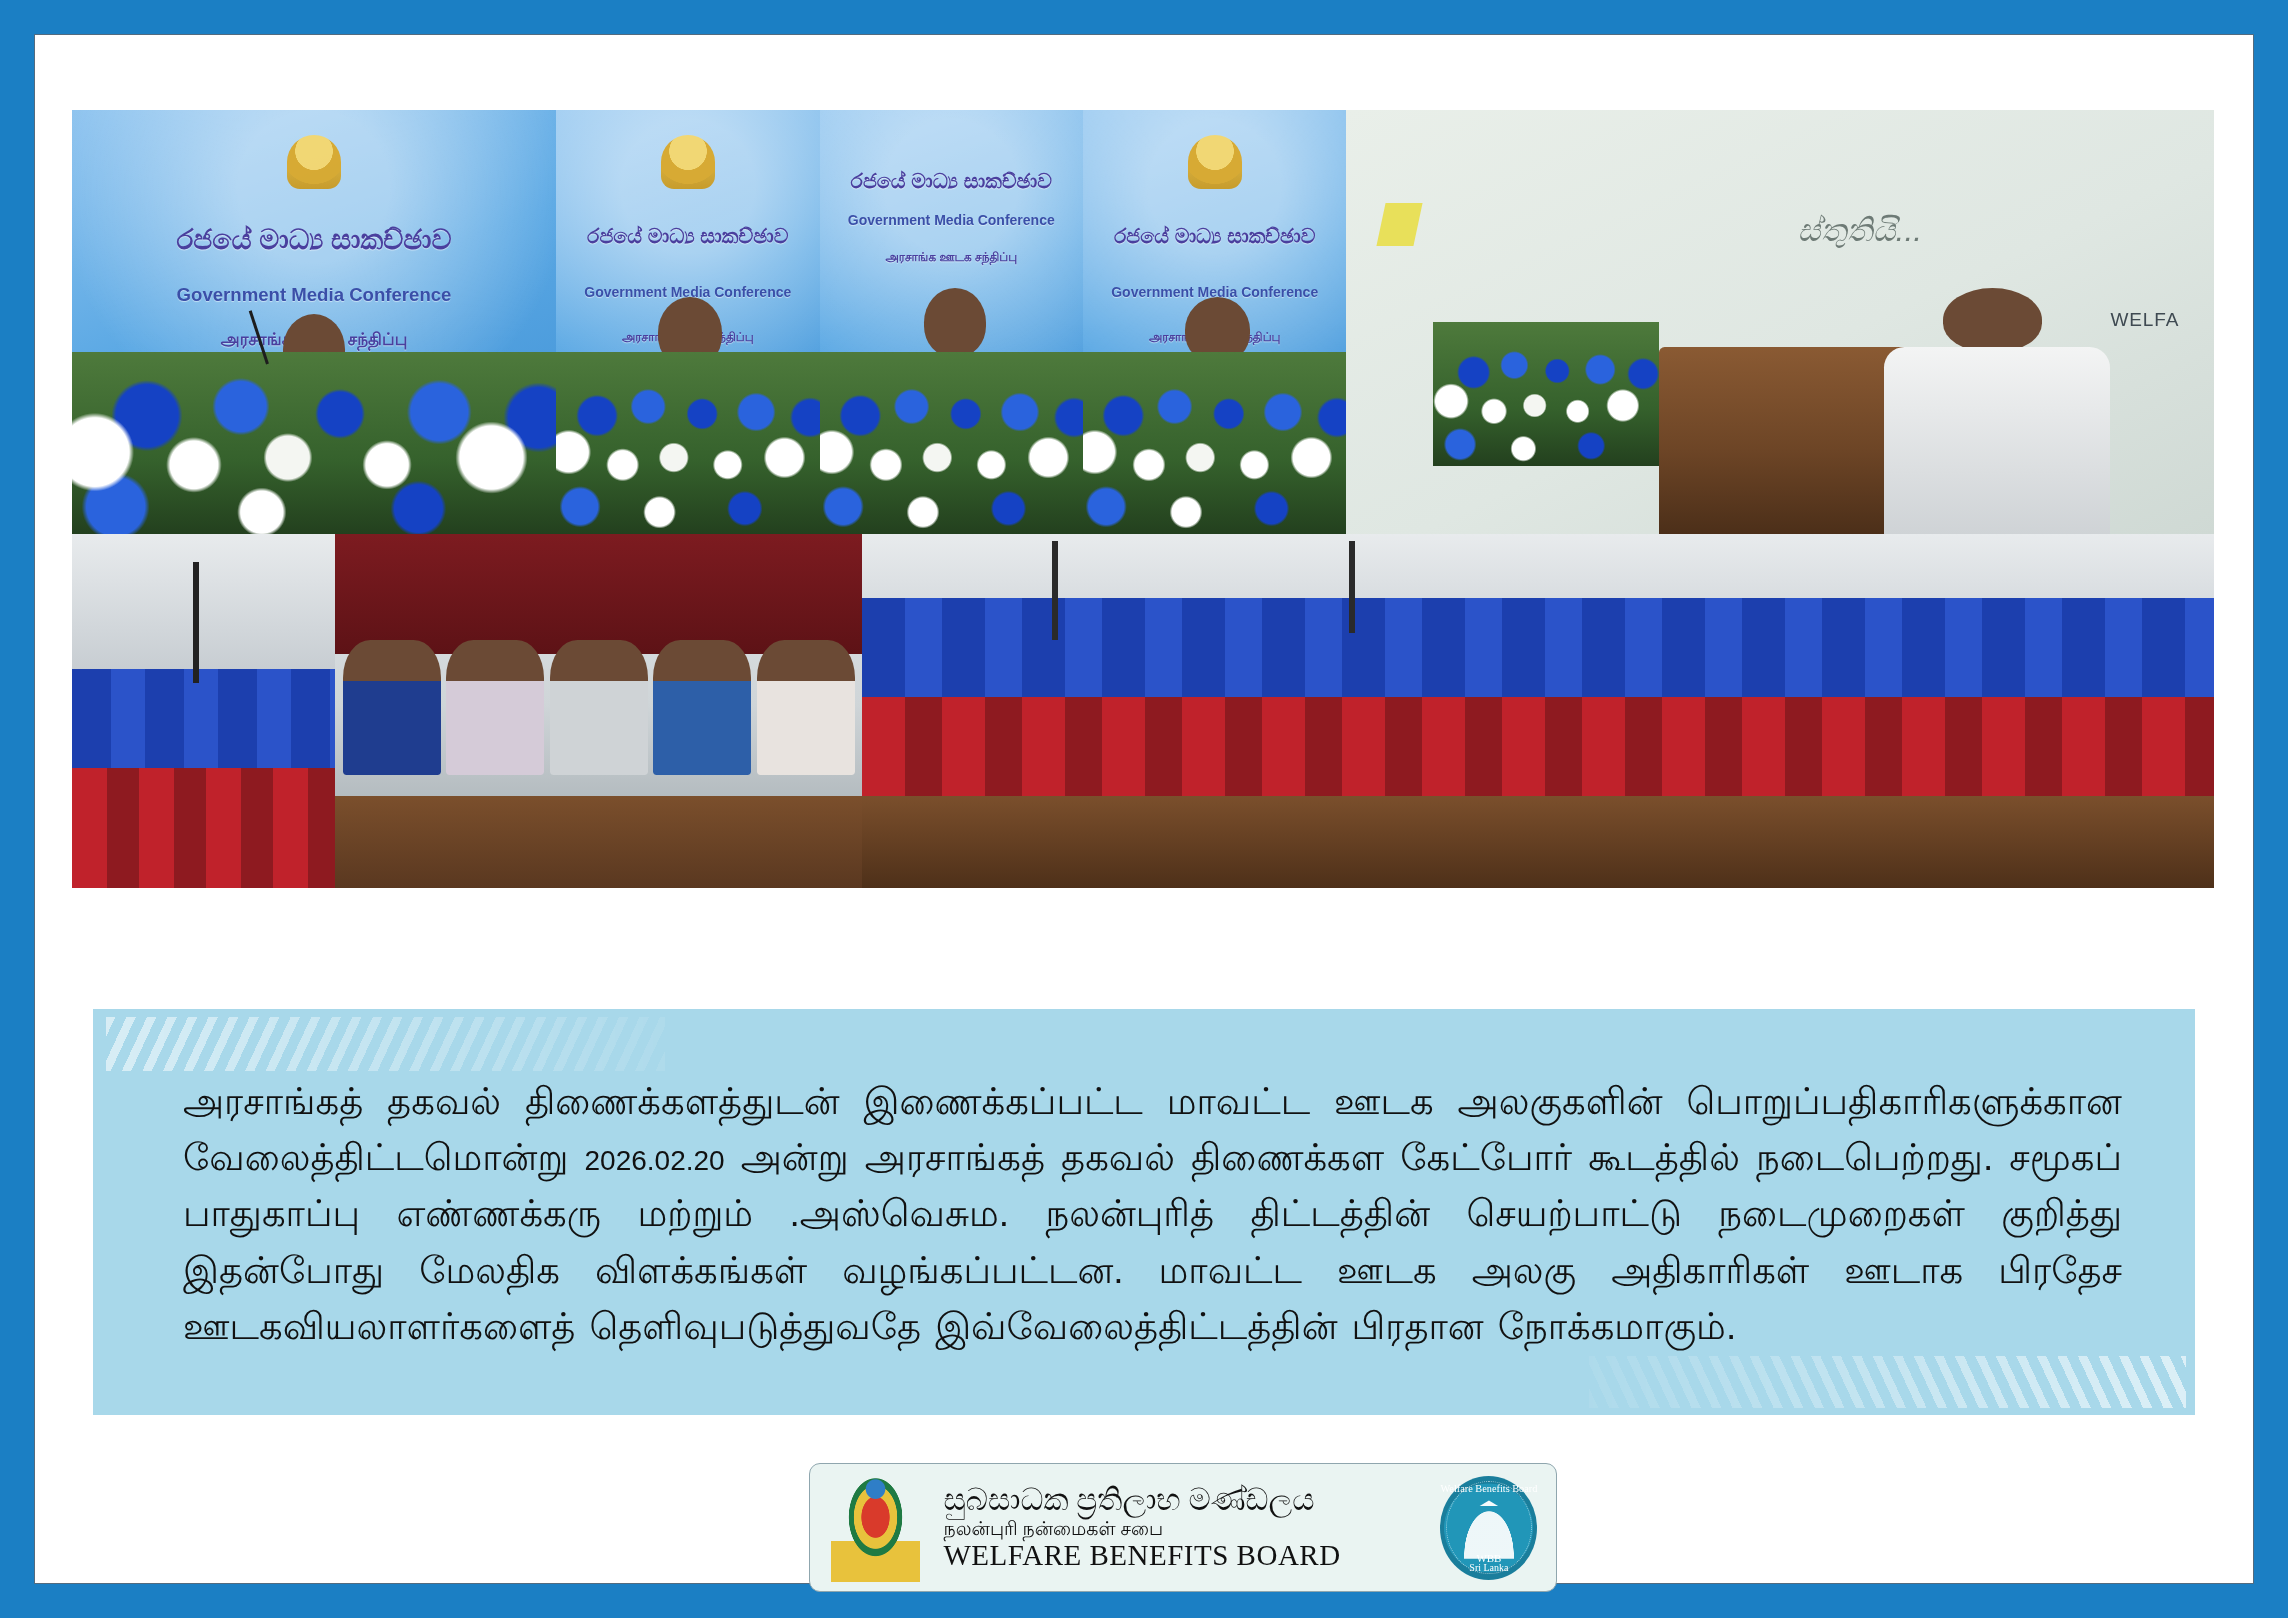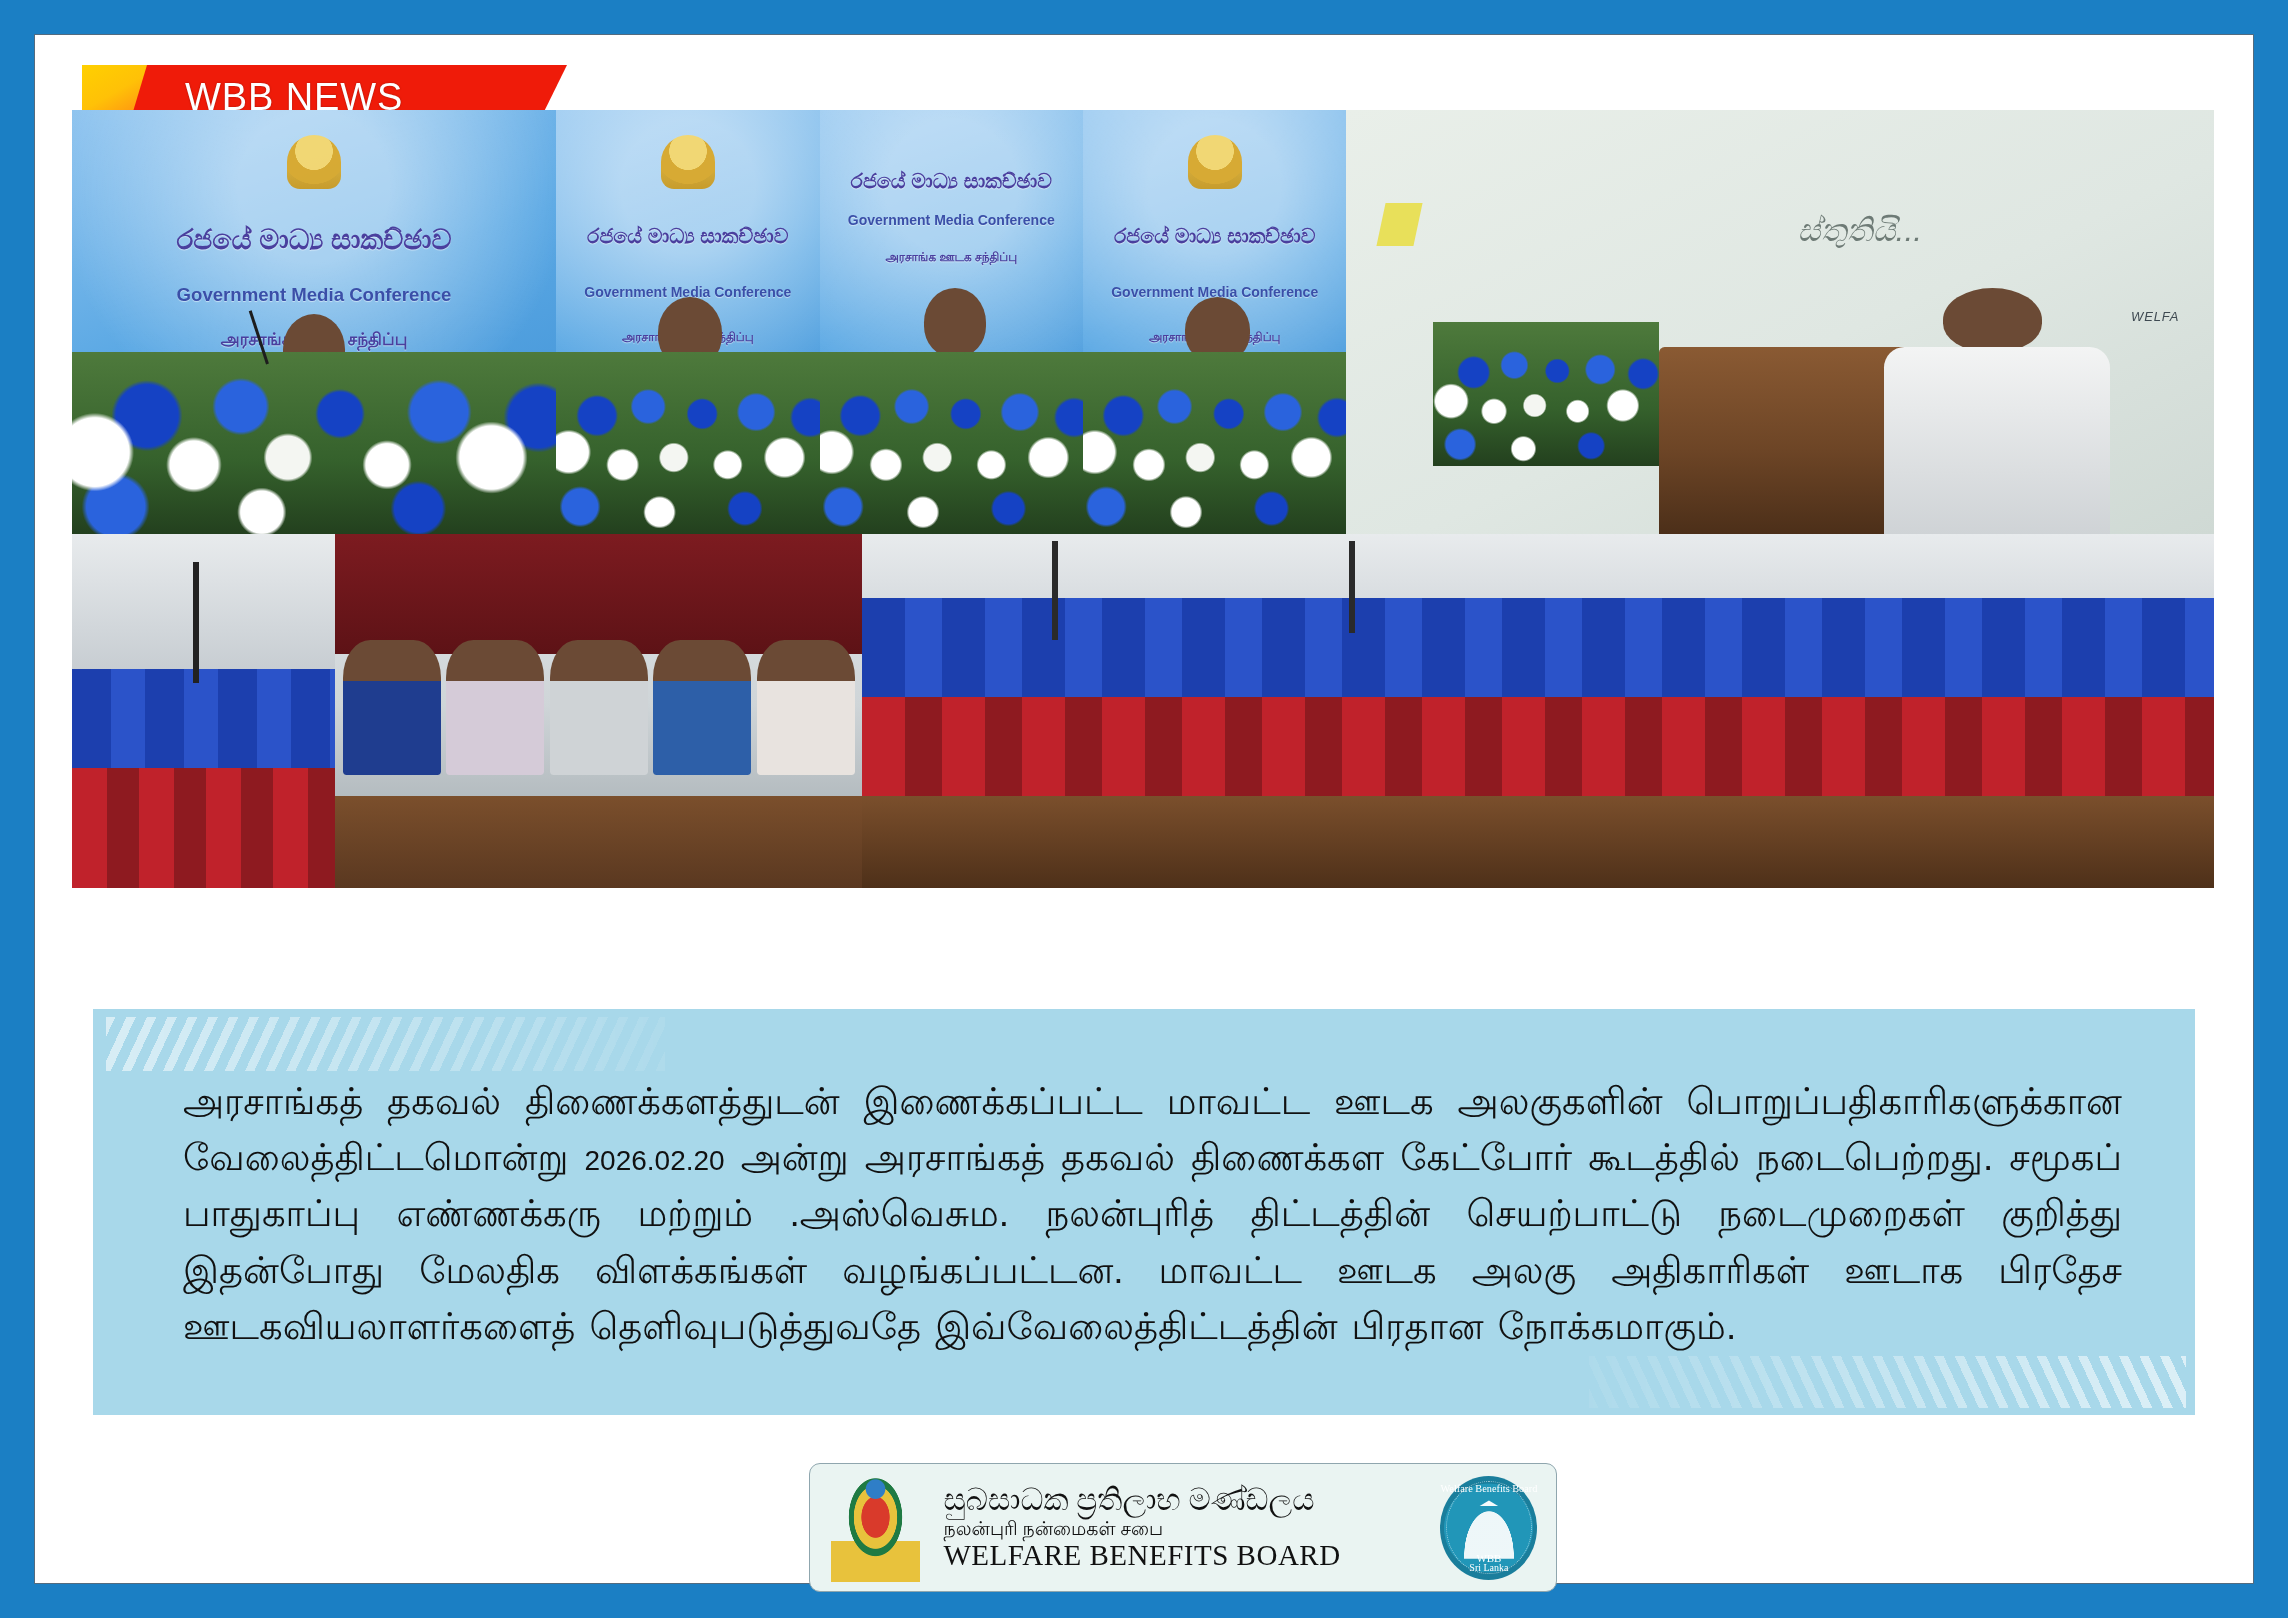--- a/index.html
+++ b/index.html
@@ -82,21 +82,21 @@
     color:#3b3f9c;font-weight:bold;white-space:nowrap;
     text-shadow:0 0.9px 0.9px rgba(255,255,255,.5);
   }
   .bdtxt.l1{top:27%;font-size:28px;color:#4a3f9e;}
   .bdtxt.l2{top:41%;font-size:18.6px;color:#3a4fa8;}
   .bdtxt.l3{top:52%;font-size:17px;color:#4a3f9e;}
   .thankyou{
     position:absolute;left:52%;top:24%;font-size:32px;color:#6d7a75;
     font-style:italic;
   }
-  .welfa{position:absolute;right:4%;top:47%;font-size:13px;color:#3f4a52;letter-spacing:0.9px;font-style:italic;}
+  .welfa{position:absolute;right:4%;top:47%;font-size:19px;color:#3f4a52;letter-spacing:0.9px;}
 
   
   .person{position:absolute;bottom:0;}
   .head{border-radius:50% 50% 45% 45%;background:#6b4a35;}
   .torso{border-radius:20.5px 20.5px 0 0;}
 
   .flowers{
     position:absolute;left:-4%;right:-4%;bottom:0;height:43%;
     background:
       radial-gradient(circle at 8% 55%, #ffffff 0 7%, rgba(255,255,255,0) 8%),
@@ -225,25 +225,20 @@
   }
   .wbbmark .mk.top{top:7%;font-size:10.3px;}
   .wbbmark .mk.b1{bottom:15%;font-size:11px;}
   .wbbmark .mk.b2{bottom:6%;font-size:10px;}
 </style>
 </head>
 <body>
 
 <div class="poster">
 
-  <div class="ribbon-wrap">
-    <div class="ribbon-red"></div>
-    <div class="ribbon-yellow"></div>
-    <div class="ribbon-label">WBB NEWS</div>
-  </div>
 
   <div class="collage">
 
     <div class="crow r1">
 
       <div class="cell bd-conf" style="flex:0 0 22.6%;">
         <div class="emblem"></div>
         <div class="bdtxt l1">රජයේ මාධ්‍ය සාකච්ඡාව</div>
         <div class="bdtxt l2">Government Media Conference</div>
         <div class="bdtxt l3">அரசாங்க ஊடக சந்திப்பு</div>

